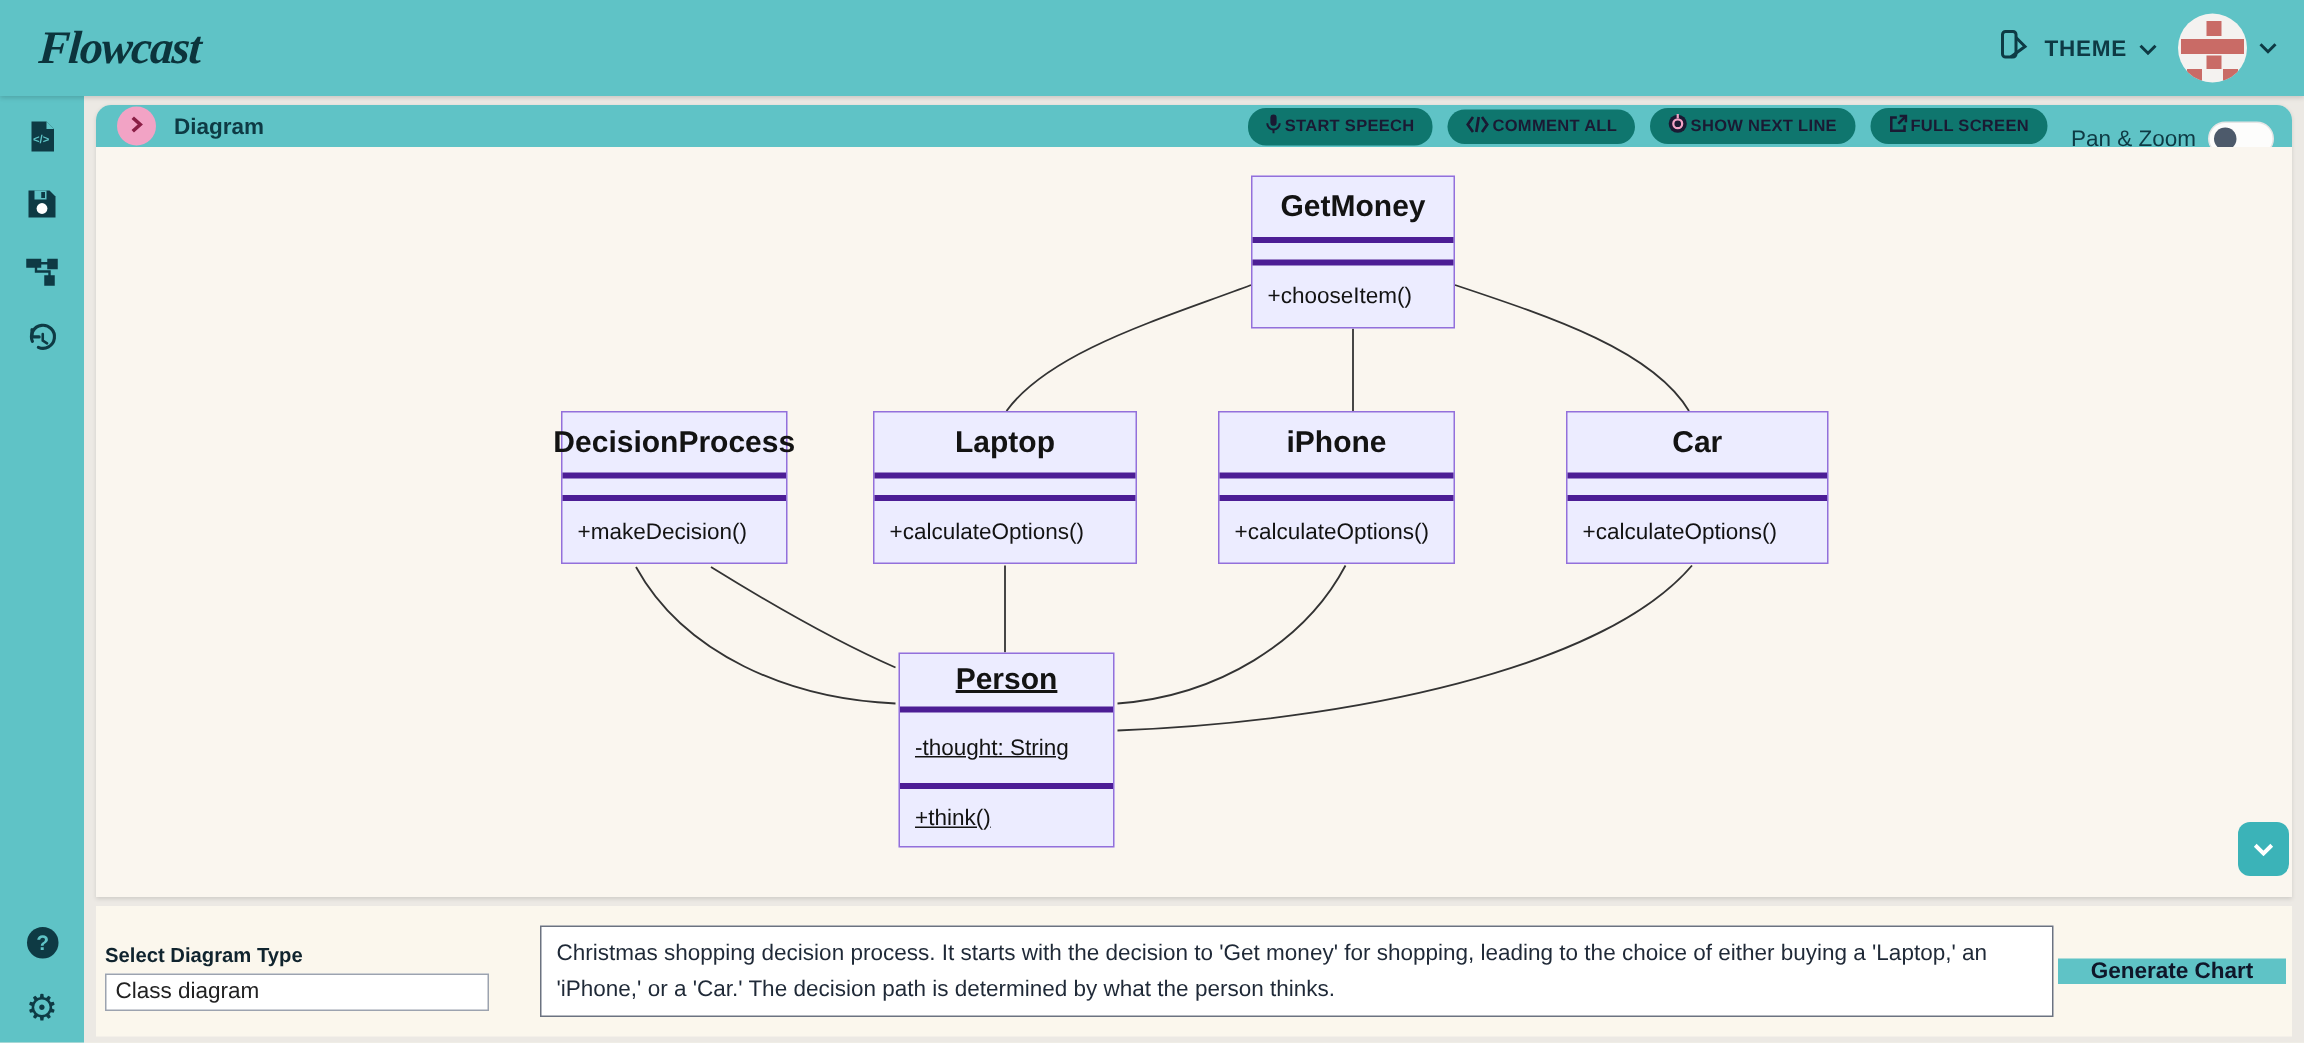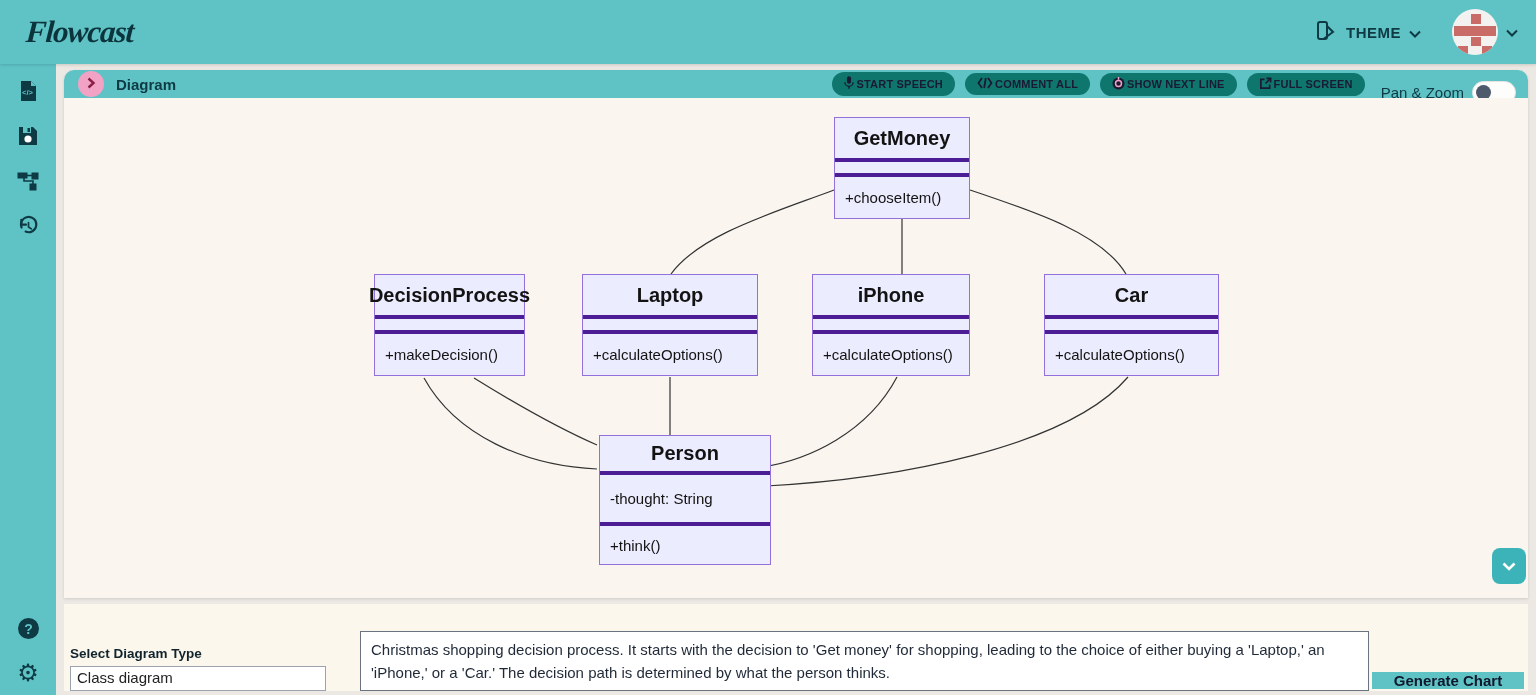--- a/index.html
+++ b/index.html
@@ -5,21 +5,21 @@
   * { margin:0; padding:0; box-sizing:border-box; }
   html,body { width:1536px; height:695px; overflow:hidden;
     font-family:"Liberation Sans", sans-serif; background:#ECE9E4; }
 
   
   .app-header { position:absolute; left:0; top:0; width:1536px; height:64px;
     background:#5FC3C6; display:flex; align-items:center; justify-content:space-between;
     padding:0 18px 0 26px; box-shadow:0 1px 3px rgba(0,0,0,.15); z-index:5; }
   .logo { font-family:"Liberation Serif", serif; font-style:italic; font-weight:900;
     font-size:31px; letter-spacing:-1px; color:#0C343C; transform:skewX(-4deg); }
-  .header-right { display:flex; align-items:center; gap:31px; }
+  .header-right { display:flex; align-items:center; gap:14px; }
   .theme-btn { display:flex; align-items:center; gap:8px; background:none; border:none;
     color:#0E3A44; font-family:inherit; font-size:15px; font-weight:700; letter-spacing:.5px; cursor:pointer; }
   .avatar-wrap { display:flex; align-items:center; gap:8px; }
   .avatar { position:relative; width:46px; height:46px; border-radius:50%;
     background:#F4F2F0; overflow:hidden; }
   .avatar .px { position:absolute; background:#C96B66; }
 
   
   .sidebar { position:absolute; left:0; top:64px; width:56px; height:631px;
     background:#5FC3C6; display:flex; flex-direction:column; align-items:center;
@@ -59,21 +59,21 @@
     font-weight:700; font-size:20px; }
   .uml-sec { border-top:4px solid #4c1d95; }
   .uml-empty { height:15px; }
   .uml-row { height:45px; display:flex; align-items:center; padding:0 10px; font-size:15px; }
   .scroll-down { position:absolute; right:2px; bottom:1px; width:34px; height:36px;
     border:none; border-radius:8px; background:#3BB3B8; cursor:pointer;
     display:flex; align-items:center; justify-content:center; }
 
   
   .form-row { position:absolute; left:64px; top:604px; width:1464px; height:87px;
-    background:#FBF7ED; display:flex; align-items:flex-end; }
+    background:#FBF7ED; display:flex; align-items:center; }
   .form-left { width:296px; padding:8px 4px 0 6px; }
   .form-label { font-size:13.5px; font-weight:700; color:#10242E; margin-bottom:5px; }
   .select-box { width:256px; height:25px; background:#fff; border:1px solid #9CA3AF;
     font-size:15px; color:#222; padding:2px 0 0 6px; cursor:pointer; }
   .prompt-area { flex:1; border:1px solid #6B7280; background:#fff; resize:none;
     font-family:"Liberation Sans", sans-serif; font-size:15px; line-height:1.55;
     color:#1F2937; padding:6px 10px; margin-right:3px; outline:none; }
   .generate-btn { width:152px; margin:1px 4px 2px 0; background:#5FC3C6; border:none;
     font-family:inherit; font-size:15px; font-weight:600; color:#0f172a; cursor:pointer; }
 </style>
@@ -256,21 +256,21 @@
       <div class="uml-sec uml-empty"></div>
       <div class="uml-sec uml-row">+calculateOptions()</div>
     </div>
 
     <div class="uml-class" style="left:980px; top:176px; width:175px;">
       <div class="uml-title">Car</div>
       <div class="uml-sec uml-empty"></div>
       <div class="uml-sec uml-row">+calculateOptions()</div>
     </div>
 
-    <div class="uml-class" style="left:535px; top:337px; width:172px;">
+    <div class="uml-class" style="left:535px; top:337px; width:144px;text-decoration:underline;">
       <div class="uml-title" style="height:35px;">Person</div>
       <div class="uml-sec uml-row" style="height:51px;">-thought: String</div>
       <div class="uml-sec uml-row" style="height:42px;">+think()</div>
     </div>
 
     <button class="scroll-down">
       <span>
         <svg width="14" height="9" viewBox="0 0 14 9" fill="none" stroke="#ffffff" stroke-width="2.6">
             <path d="M1.5 1.5 L7 7 L12.5 1.5"></path>
           </svg>

